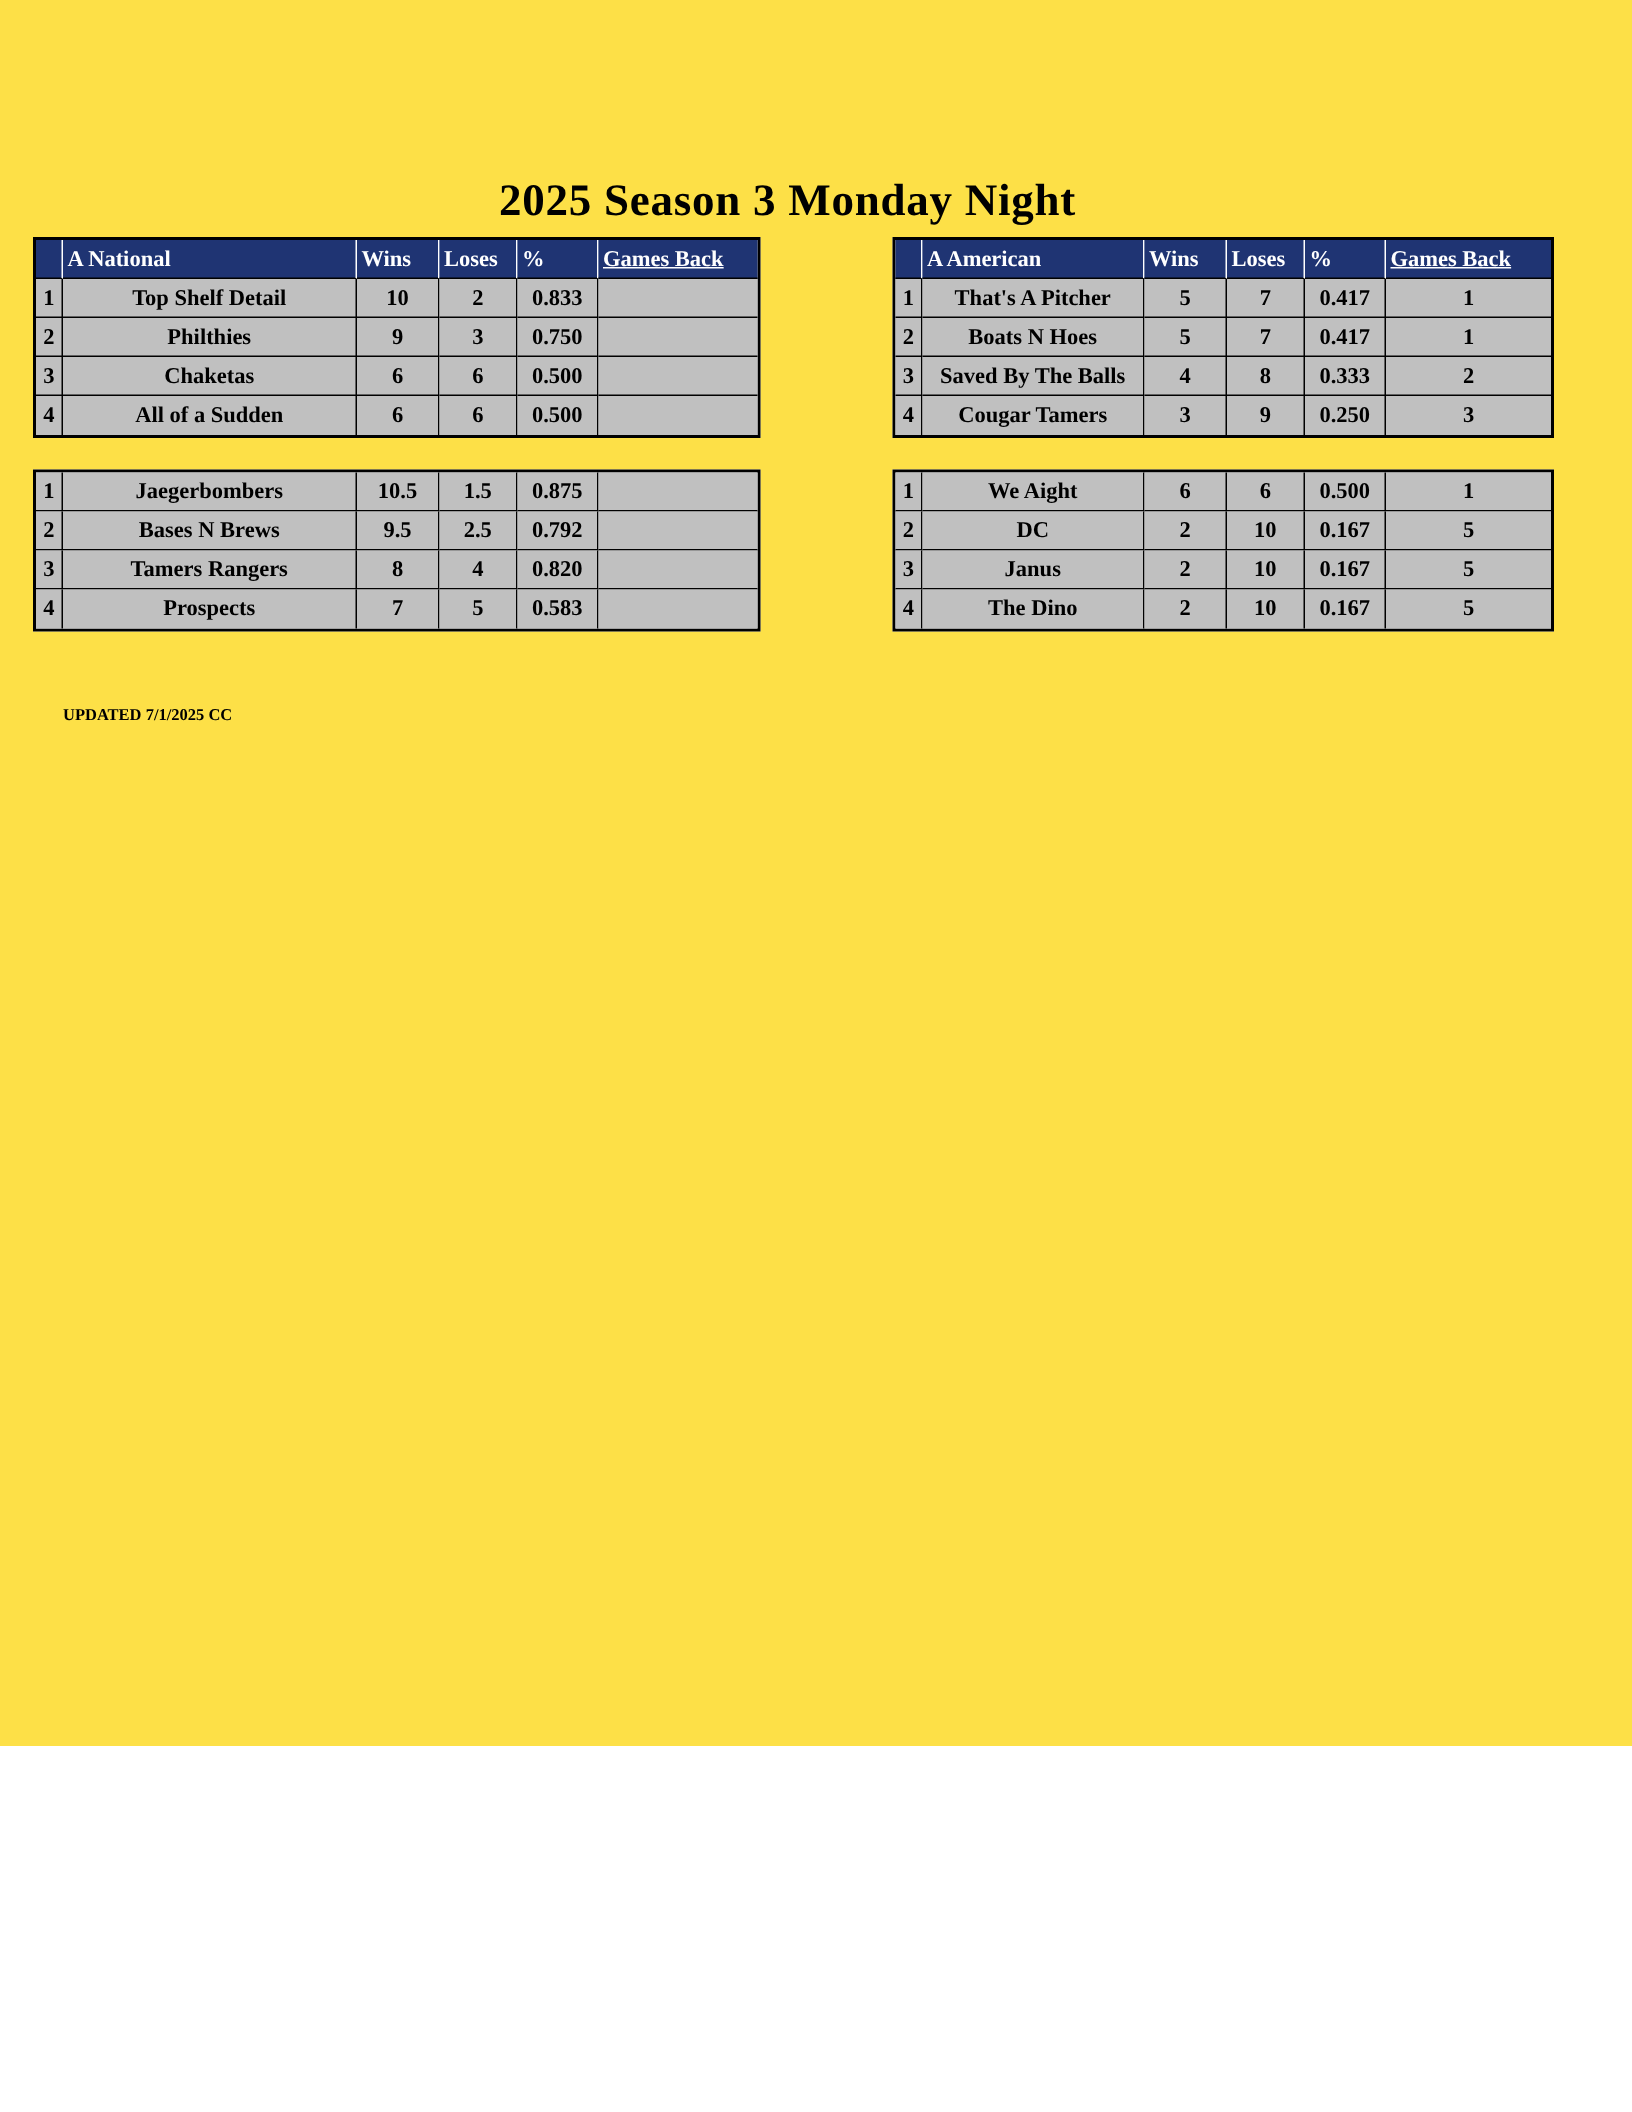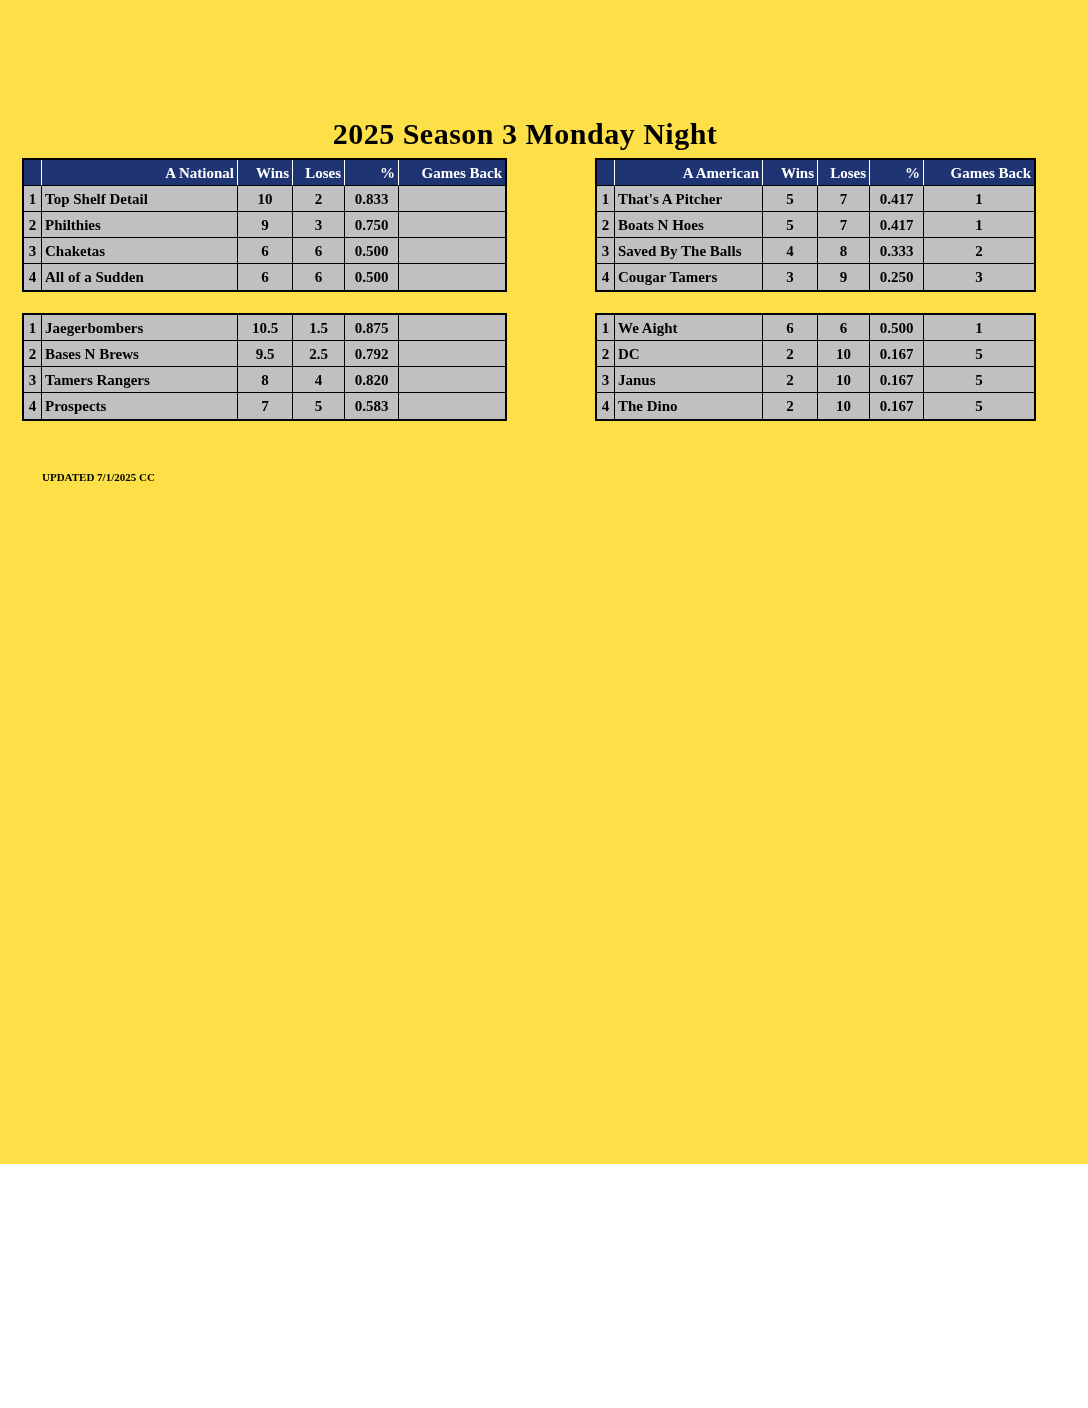--- a/index.html
+++ b/index.html
@@ -57,38 +57,39 @@
     font-weight: bold;
     line-height: 24px;
     overflow: hidden;
     white-space: nowrap;
     vertical-align: middle;
   }
   
   table.standings th.hdr {
     background: var(--header-bg, #1F3473);
     color: #fff;
-    text-align: right;
+    text-align: left;
     border-right: 1px solid #fff;
     border-bottom: 1px solid #000;
   }
   table.standings th.hdr:last-child {
     border-right: none;
+    text-decoration: underline;
   }
   
   table.standings td {
     background: var(--row-bg, #C0C0C0);
     border-right: 1px solid #000;
     border-bottom: 1px solid #000;
   }
   table.standings td:last-child { border-right: none; }
   table.standings tr:last-child td { border-bottom: none; }
 
   table.standings td.rank { text-align: center; }
-  table.standings td.team { text-align: left; }
+  table.standings td.team { text-align: center; }
   table.standings td.num  { text-align: center; }
 
   
   .col-rank { width: 18px; }
   .col-wins { width: 55px; }
   .col-loses { width: 52px; }
   .col-pct { width: 54px; }
   .slot-left  .col-team { width: 196px; }
   .slot-left  .col-gb   { width: 106px; }
   .slot-right .col-team { width: 148px; }

